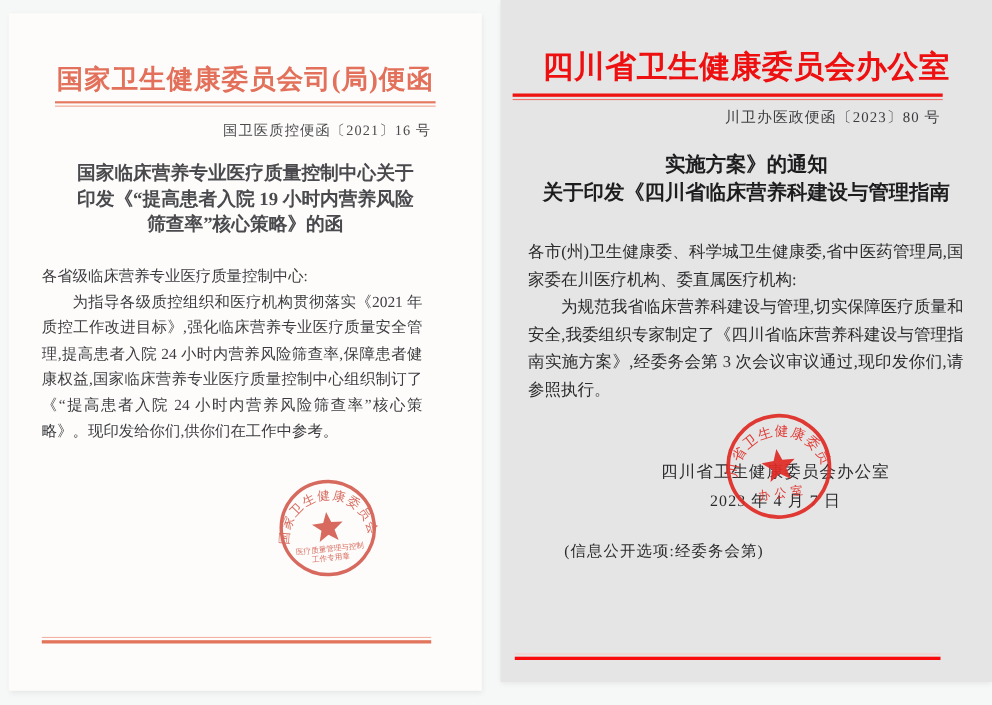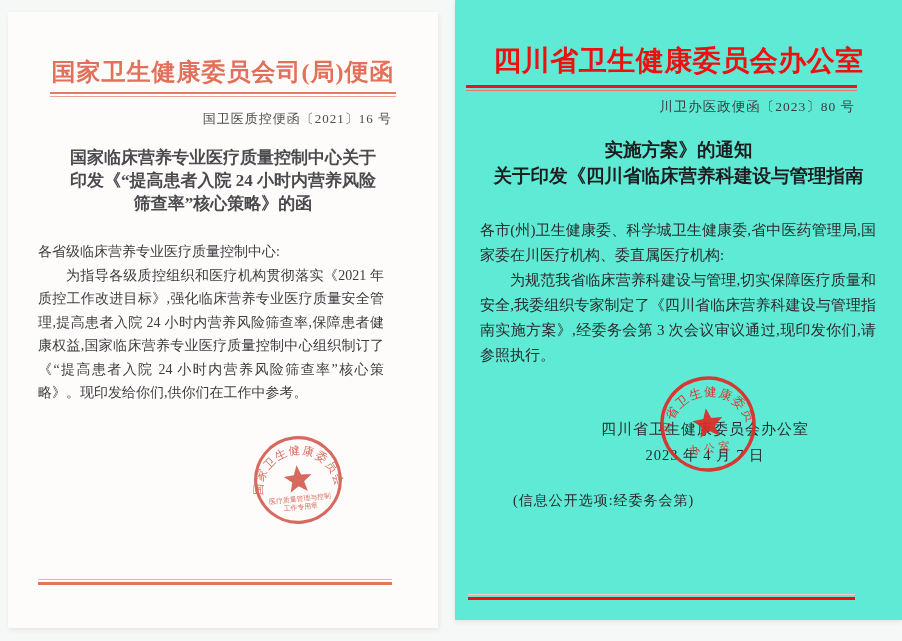--- a/index.html
+++ b/index.html
@@ -9,21 +9,21 @@
     font-family:"Liberation Serif","DejaVu Serif",serif;
   }
   .page{position:absolute;overflow:hidden;}
   #left-page{
     left:8px;top:12px;width:430px;height:616px;
     background:#fdfcfa;border:1px solid #ececе9;
     box-shadow:1px 2px 5px rgba(0,0,0,0.07);
   }
   #right-page{
     left:455px;top:0;width:447px;height:620px;
-    background:#5eead4;
+    background:#e5e5e5;
     box-shadow:0 2px 5px rgba(0,0,0,0.08);
   }
   
   .l-header{
     position:absolute;top:44px;left:0;width:100%;
     text-align:center;font-size:24px;font-weight:bold;
     color:#e2705a;letter-spacing:1px;white-space:nowrap;
   }
   .l-rule{
     position:absolute;top:80px;left:42px;width:346px;height:2px;
@@ -114,21 +114,21 @@
 </style>
 </head>
 <body>
 
 <div class="page" id="left-page">
   <div class="l-header">国家卫生健康委员会司(局)便函</div>
   <div class="l-rule"></div>
   <div class="l-docnum">国卫医质控便函〔2021〕16 号</div>
   <div class="l-title">
     <div>国家临床营养专业医疗质量控制中心关于</div>
-    <div>印发《“提高患者入院 24 小时内营养风险</div>
+    <div>印发《“提高患者入院 19 小时内营养风险</div>
     <div>筛查率”核心策略》的函</div>
   </div>
   <div class="l-body">
     <p>各省级临床营养专业医疗质量控制中心:</p>
     <p class="indent">为指导各级质控组织和医疗机构贯彻落实《2021 年质控工作改进目标》,强化临床营养专业医疗质量安全管理,提高患者入院 24 小时内营养风险筛查率,保障患者健康权益,国家临床营养专业医疗质量控制中心组织制订了《“提高患者入院 24 小时内营养风险筛查率”核心策略》。现印发给你们,供你们在工作中参考。</p>
   </div>
   <div class="seal" id="left-seal">
     <svg viewBox="0 0 100 100">
       <circle cx="50" cy="50" r="46" fill="none" stroke="currentColor" stroke-width="3.4"></circle>
       <path id="arcL" d="M 10 62 A 40 40 0 1 1 90 62" fill="none"></path>

